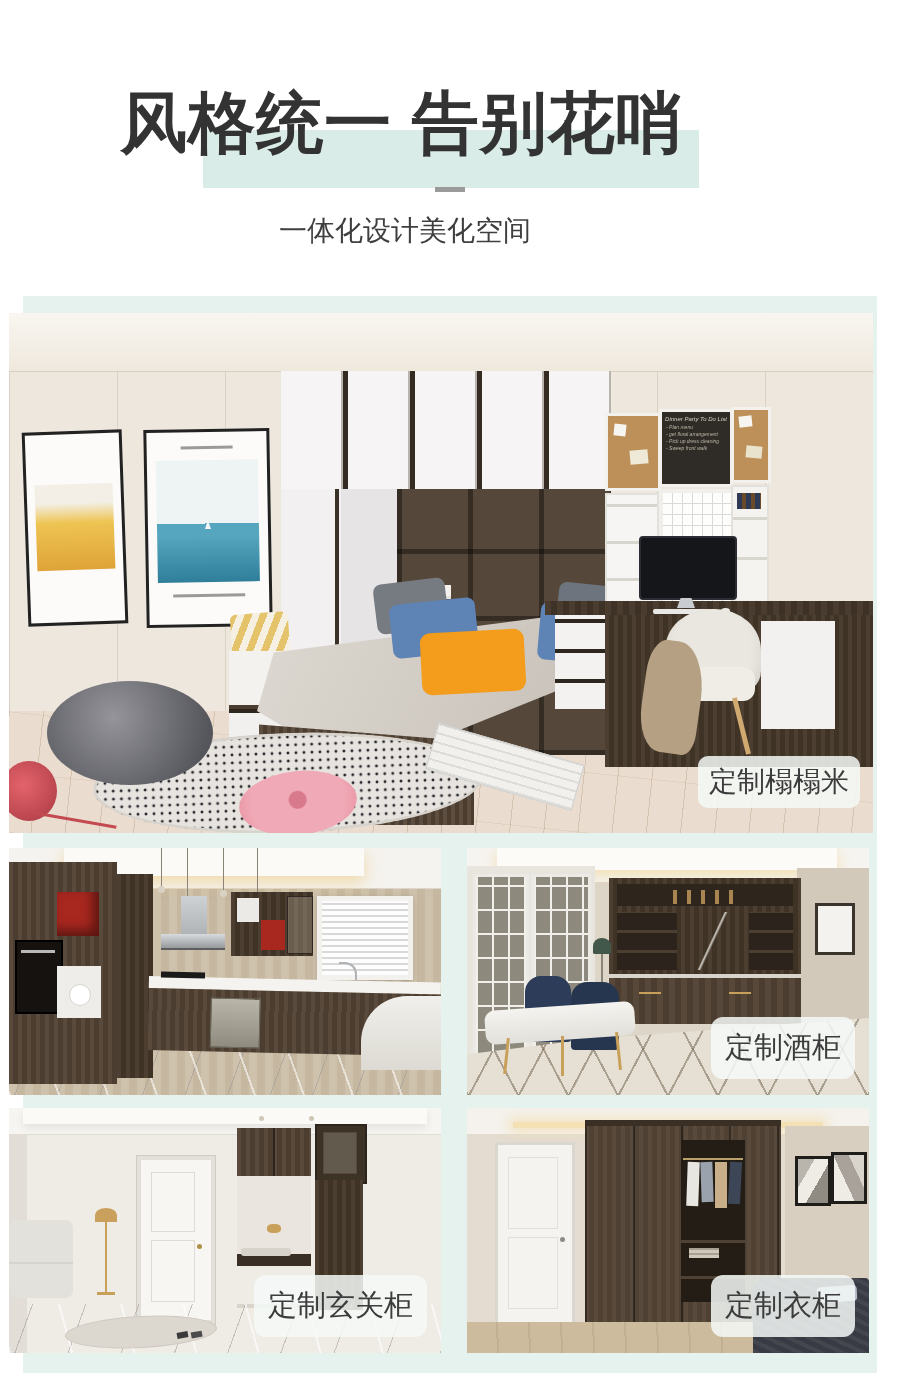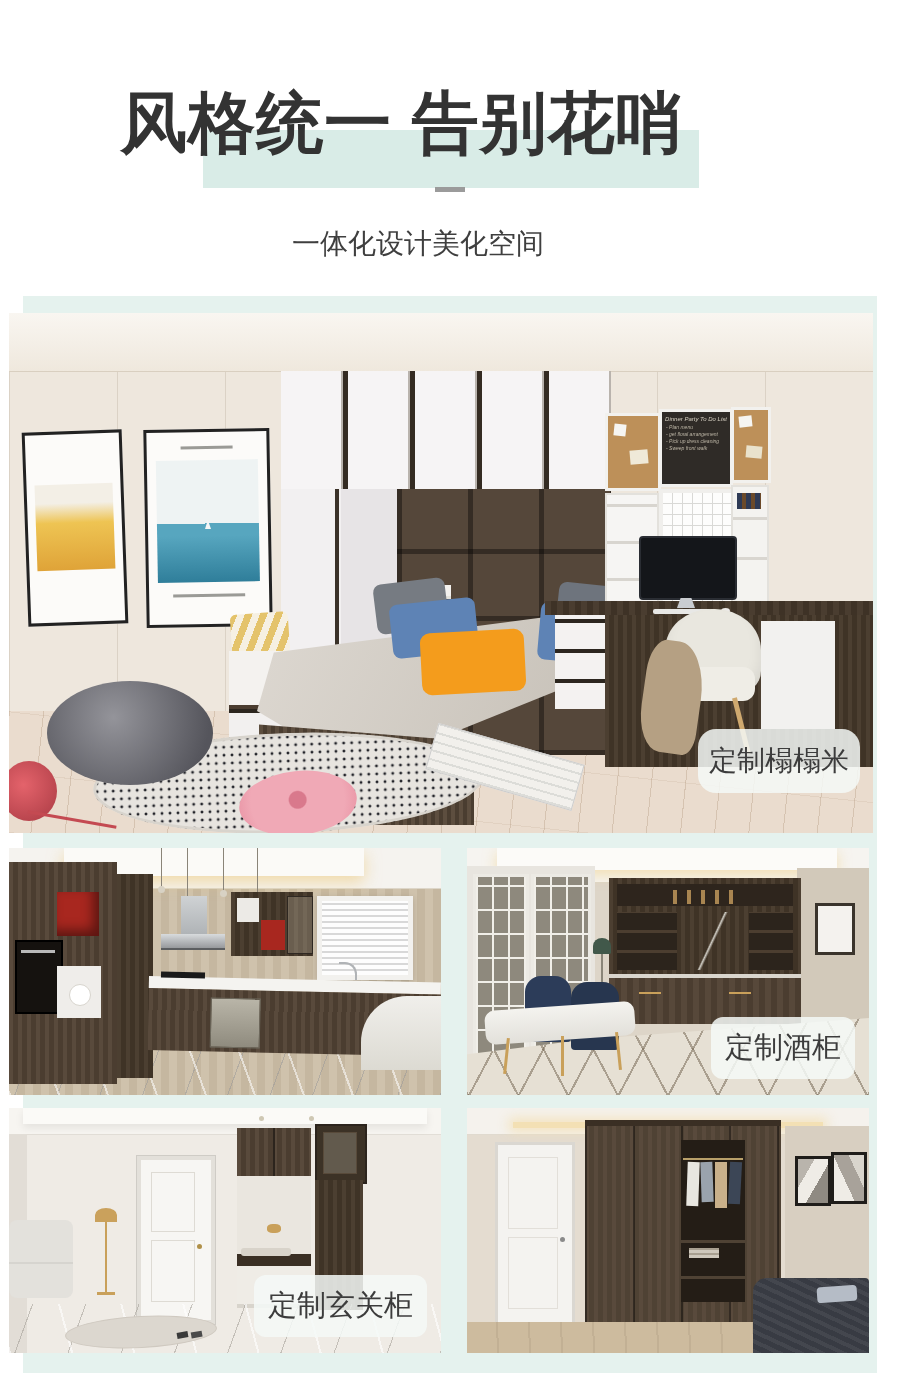--- a/index.html
+++ b/index.html
@@ -3,26 +3,26 @@
 <meta charset="utf-8">
 <style>
   html,body{margin:0;padding:0;background:#fff;}
   .page{position:relative;width:900px;height:1395px;background:#fff;overflow:hidden;
         font-family:"Liberation Sans","DejaVu Sans",sans-serif;}
   .abs{position:absolute;}
   .center-text{left:0;width:804px;text-align:center;}
   .title{top:84px;font-size:67px;font-weight:800;color:var(--title-color,#333);letter-spacing:1px;line-height:1.15;margin:0;}
   .title-highlight{left:203px;top:130px;width:496px;height:58px;background:var(--title-highlight,#d9ece7);}
   .divider{left:435px;top:187px;width:30px;height:5px;background:var(--divider,#9b9b9b);}
-  .subtitle{font-size:28px;color:var(--subtitle-color,#3f3f3f);line-height:36px;margin:16px;}
+  .subtitle{font-size:28px;color:var(--subtitle-color,#3f3f3f);line-height:36px;margin:3px;}
   .mint-backdrop{left:23px;top:296px;width:854px;height:1077px;background:var(--accent-mint,#e5f2ee);}
   .photo{position:absolute;overflow:hidden;background:#d8d4cc;}
   .pill{position:absolute;right:14px;bottom:16px;background:var(--pill-bg,rgba(244,249,247,.85));
         color:var(--pill-text,#3c3c3c);font-size:29px;padding:11px 14px;border-radius:12px;white-space:nowrap;}
-  .pill-hero{right:13px;bottom:40px;font-size:28px;padding:13px 11px;border-radius:18px;}
+  .pill-hero{right:13px;bottom:25px;font-size:28px;padding:7px 11px;border-radius:10px;}
   .woodA{background:repeating-linear-gradient(90deg,#594a3c 0 4px,#4b3d30 4px 9px);}
   .woodB{background:repeating-linear-gradient(90deg,#4c3f31 0 4px,#3f3326 4px 9px);}
   .chalk-title{font-size:6px;color:#d8d2c4;margin:4px 3px 2px;font-style:italic;text-align:center;}
   .chalk-item{font-size:5px;color:#bdb6a6;margin:0 0 1px 4px;font-style:italic;line-height:6px;}
 </style>
 </head>
 <body>
 
 <div class="page">
 
@@ -275,15 +275,16 @@
         <div class="abs" style="left:8px;top:108px;width:30px;height:10px;background:repeating-linear-gradient(0deg,#cfc8bc 0 3px,#a89f90 3px 5px)"></div>
         <div class="abs" style="left:0;top:136px;width:64px;height:3px;background:#4f4234"></div>
       </div>
     </div>
 
     <div class="abs" style="left:0;top:214px;width:402px;height:31px;background:repeating-linear-gradient(88deg,#cdbb9e 0 30px,#c2b094 30px 32px)"></div>
     <div class="abs" style="left:286px;top:170px;width:116px;height:75px;background-color:#383b43;background-image:repeating-linear-gradient(25deg,rgba(255,255,255,.06) 0 4px,transparent 4px 9px);border-radius:14px 4px 0 0">
       <div class="abs" style="left:64px;top:8px;width:40px;height:16px;background:#b5bcc6;border-radius:4px;transform:rotate(-4deg)"></div>
     </div>
 
+    <figcaption class="pill">定制衣柜</figcaption>
   </figure>
 
 </div>
 
 </body></html>

